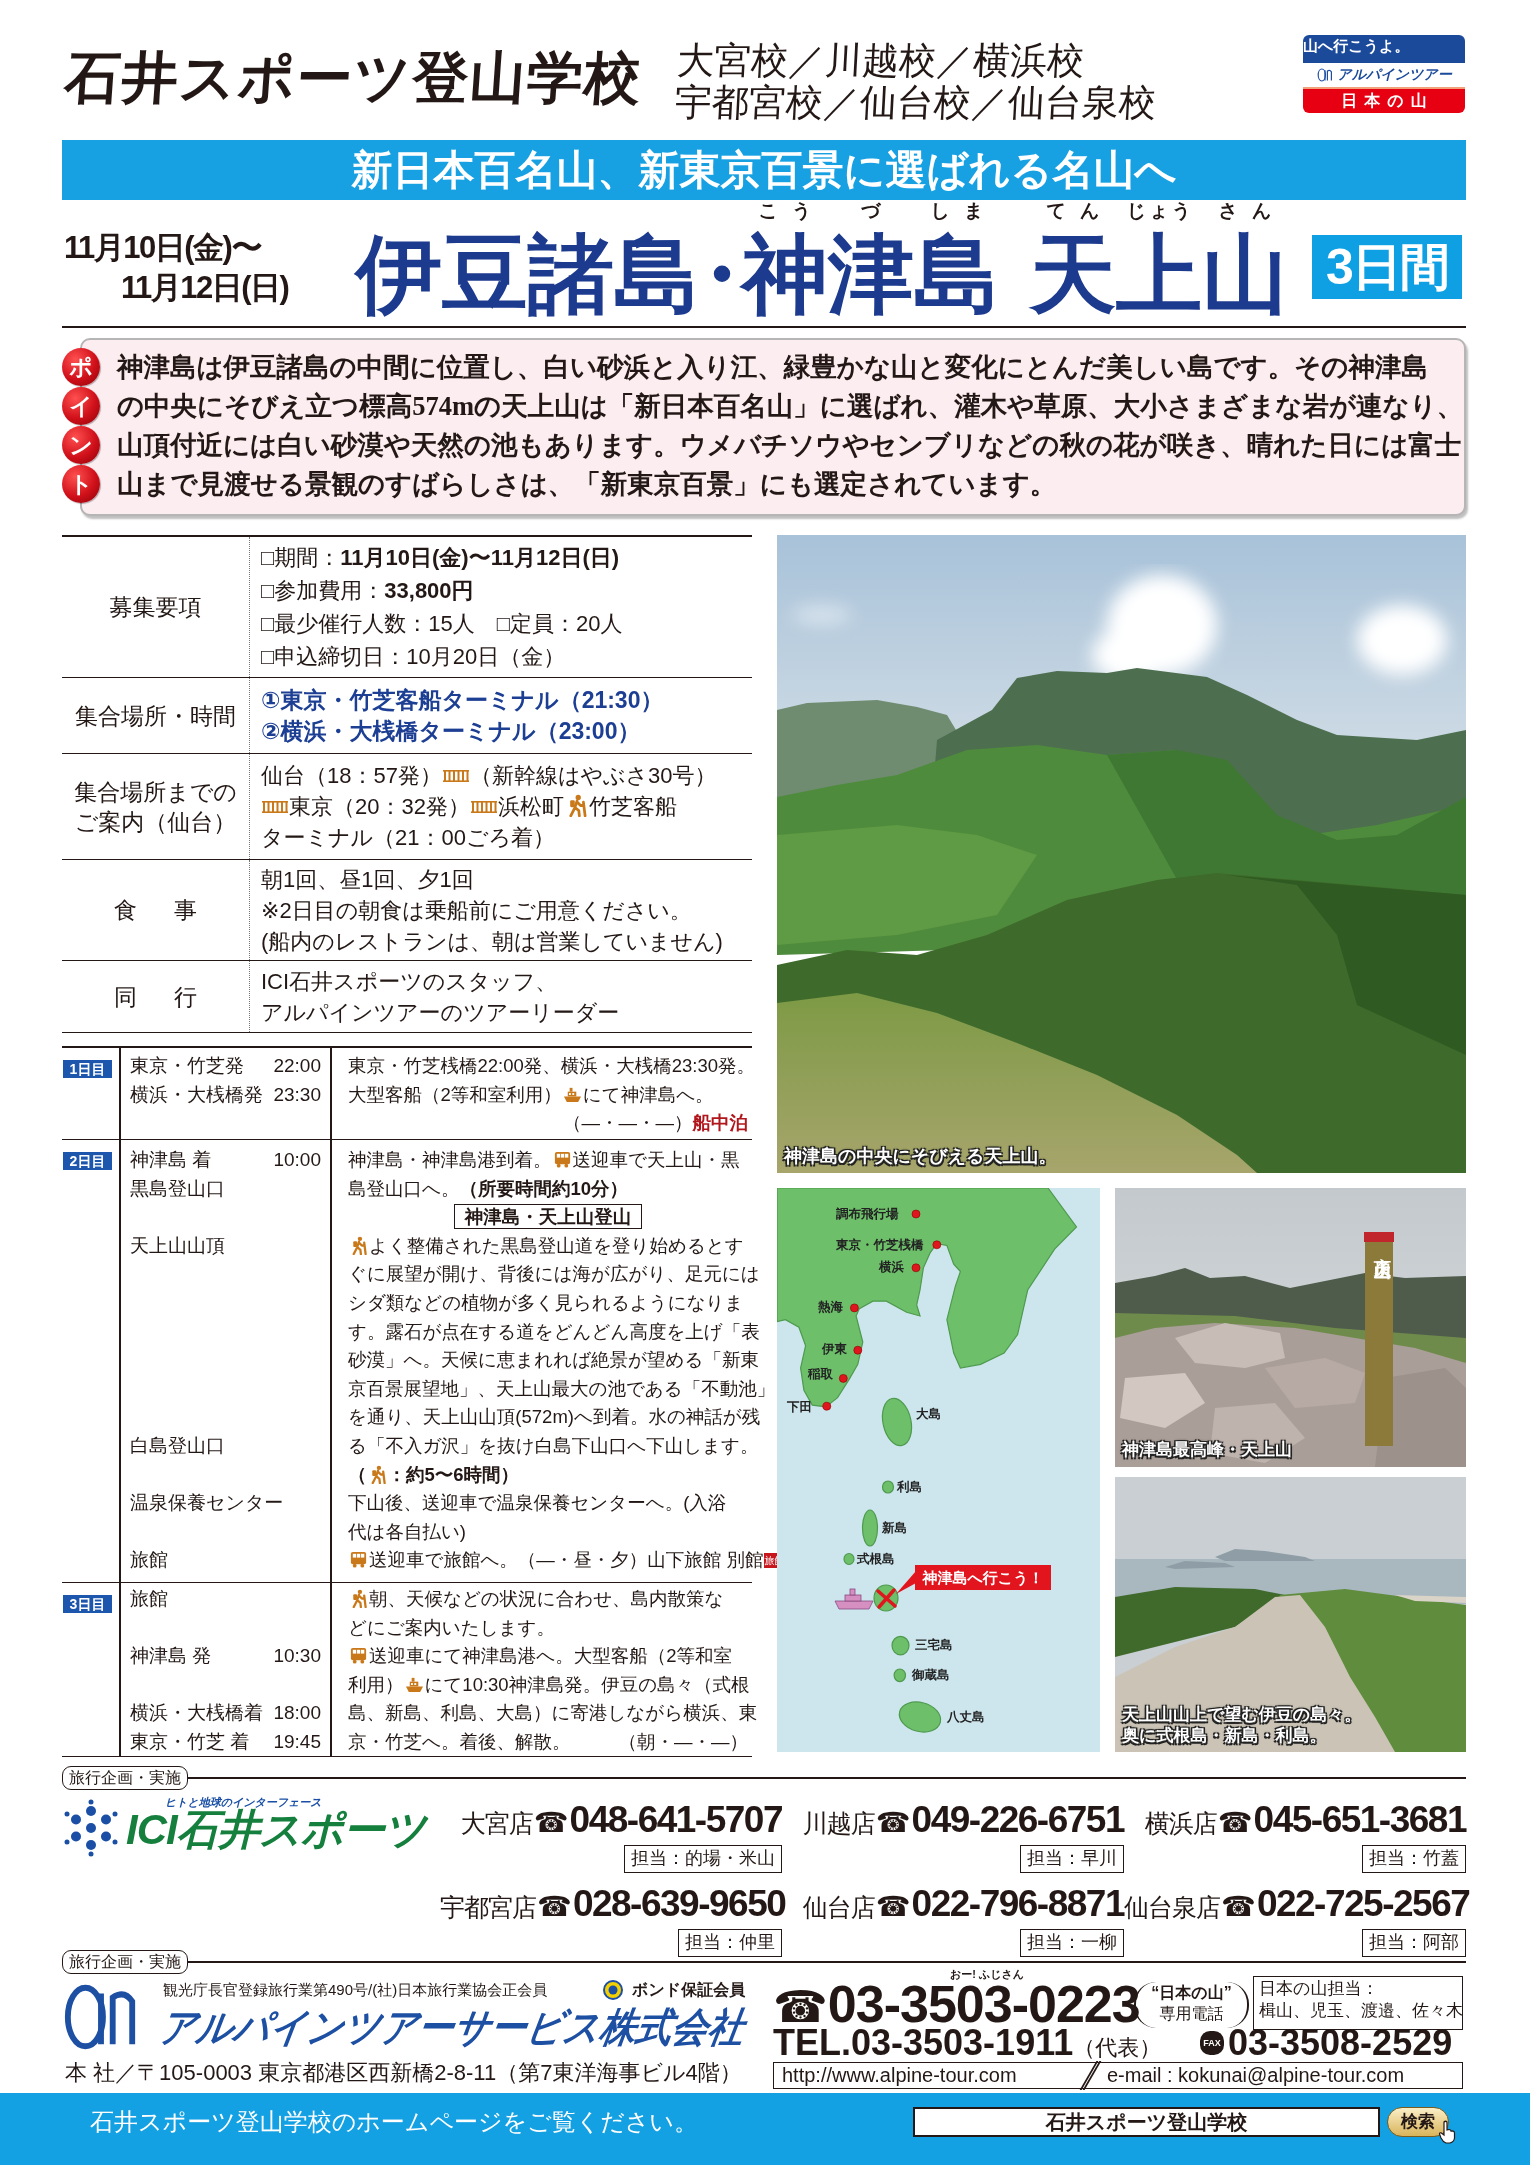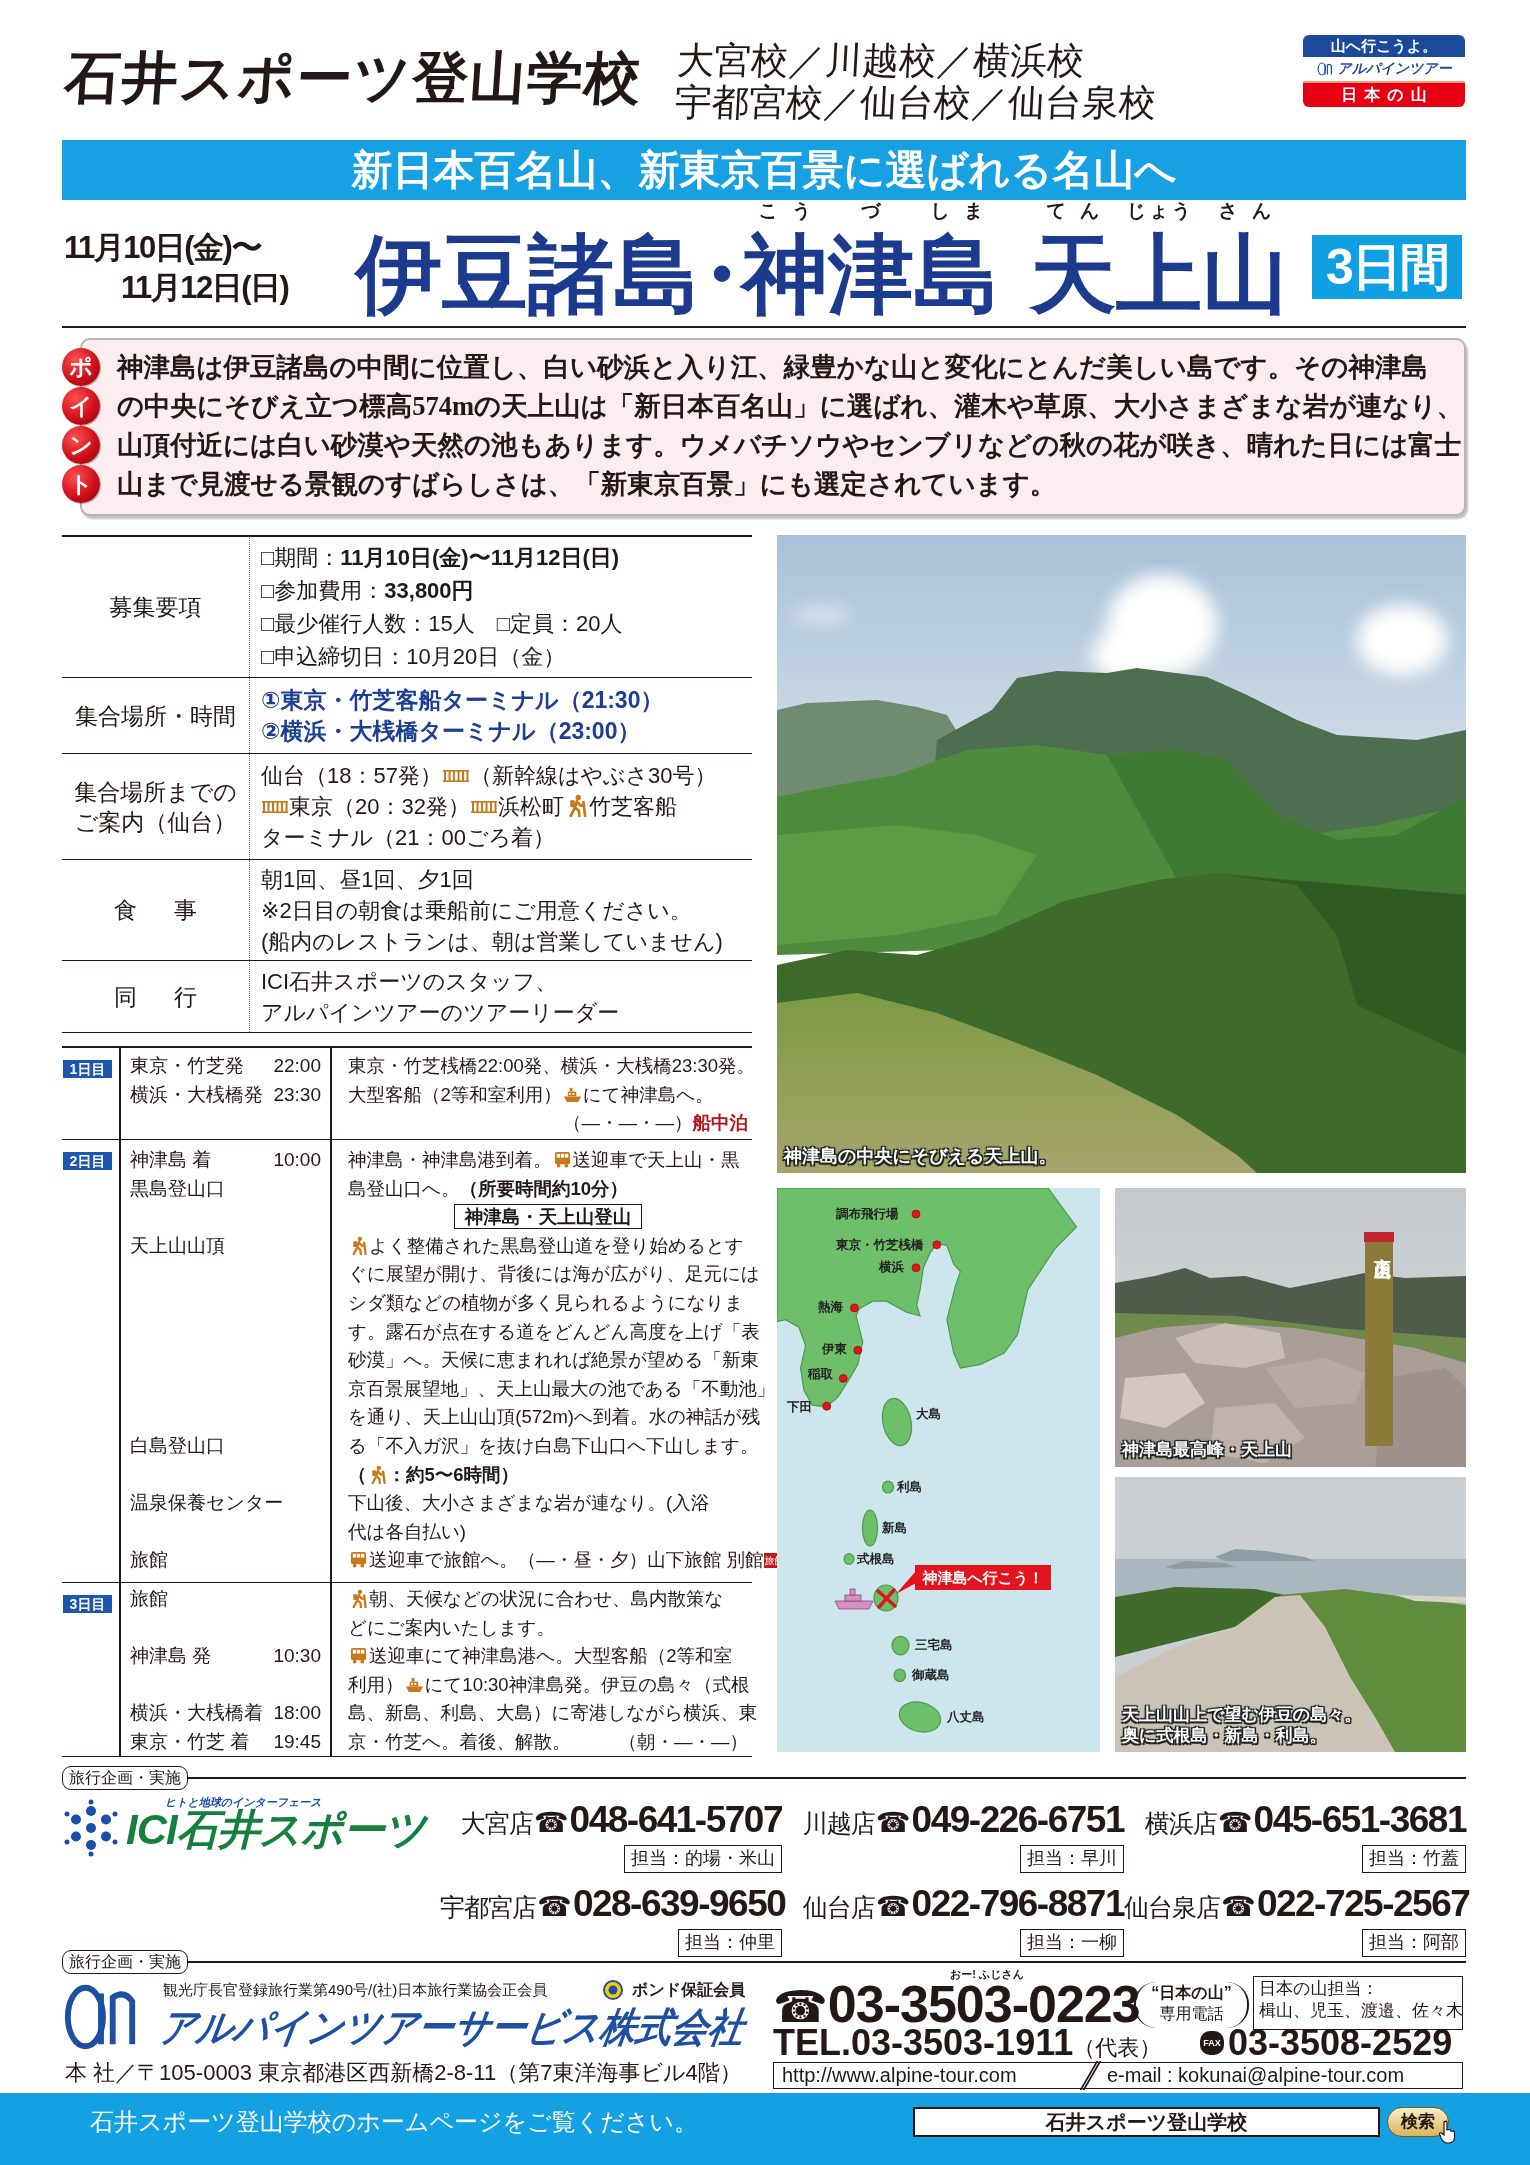--- a/index.html
+++ b/index.html
@@ -5,21 +5,21 @@
 *{box-sizing:border-box;margin:0;padding:0}
 html,body{width:1530px;height:2165px}
 body{position:relative;background:#fff;color:#231815;font-family:"Liberation Sans","DejaVu Sans",sans-serif;overflow:hidden}
 .abs{position:absolute}
 .nw{white-space:nowrap}
 
 
 .school{left:62px;top:38px;font-family:"Liberation Serif","DejaVu Serif",serif;font-weight:bold;font-size:56px;line-height:80px;letter-spacing:1.3px;transform:skewX(-4deg);transform-origin:left bottom}
 .branches{left:676px;top:40px;font-family:"Liberation Serif","DejaVu Serif",serif;font-size:37px;line-height:42px;transform:skewX(-3deg)}
 .logo{left:1303px;top:35px;width:162px;height:72px}
-.logo .t{height:22px;background:#1b4a9b;color:#fff;border-radius:6px 6px 0 0;font-size:15px;font-weight:bold;text-align:center;line-height:22px}
+.logo .t{height:28px;background:#1b4a9b;color:#fff;border-radius:6px 6px 0 0;font-size:15px;font-weight:bold;line-height:22px}
 .logo .m{height:26px;display:flex;align-items:center;justify-content:center;gap:3px;color:#1b4a9b;font-weight:bold;font-style:italic;font-size:14px;border-bottom:2px solid #f2a27a}
 .logo .b{height:24px;background:#e60012;color:#fff;border-radius:0 0 6px 6px;font-size:16px;letter-spacing:7px;text-indent:7px;font-weight:bold;text-align:center;line-height:24px}
 .banner{left:62px;top:140px;width:1404px;height:60px;background:#17a1e3;color:#fff;font-size:41px;font-weight:bold;text-align:center;line-height:60px}
 .date{font-size:31px;font-weight:bold;letter-spacing:-1.5px;line-height:38px}
 .title{left:356px;top:224px;height:100px;font-size:86px;font-weight:900;color:#1c3a8e;line-height:100px;white-space:nowrap}
 .title .rb{position:relative;display:inline-block}
 .title .rt{position:absolute;left:-20px;right:-20px;top:-24px;text-align:center;font-size:19px;line-height:22px;color:#231815;font-weight:bold}
 .title .rt.s2{letter-spacing:14px;text-indent:14px}
 .title .rt.s3{letter-spacing:3px;text-indent:3px}
 .title .dot{display:inline-block;margin:0 -22px}
@@ -301,21 +301,21 @@
       <div class="ln">ぐに展望が開け、背後には海が広がり、足元には</div>
       <div class="ln">シダ類などの植物が多く見られるようになりま</div>
       <div class="ln">す。露石が点在する道をどんどん高度を上げ「表</div>
       <div class="ln">砂漠」へ。天候に恵まれれば絶景が望める「新東</div>
       <div class="ln">京百景展望地」、天上山最大の池である「不動池」</div>
       <div class="ln">を通り、天上山山頂(572m)へ到着。水の神話が残</div>
       <div class="ln">る「不入ガ沢」を抜け白島下山口へ下山します。</div>
       <div class="ln" style="font-weight:bold"><span>（</span><svg class="ico">
             <use href="#i-hiker"></use>
           </svg><span>：約5〜6時間）</span></div>
-      <div class="ln">下山後、大小さまざまな岩が連なり。(入浴</div>
+      <div class="ln">下山後、送迎車で温泉保養センターへ。(入浴</div>
       <div class="ln">代は各自払い)</div>
       <div class="ln"><svg class="ico">
             <use href="#i-bus"></use>
           </svg><span>送迎車で旅館へ。（—・昼・夕）山下旅館 別館</span><span class="ryokan">旅館</span></div>
     </div>
   </div>
 
   <div class="day" style="height:174px">
     <div class="dbadge">3日目</div>
     <div class="vl" style="left:57px"></div>

